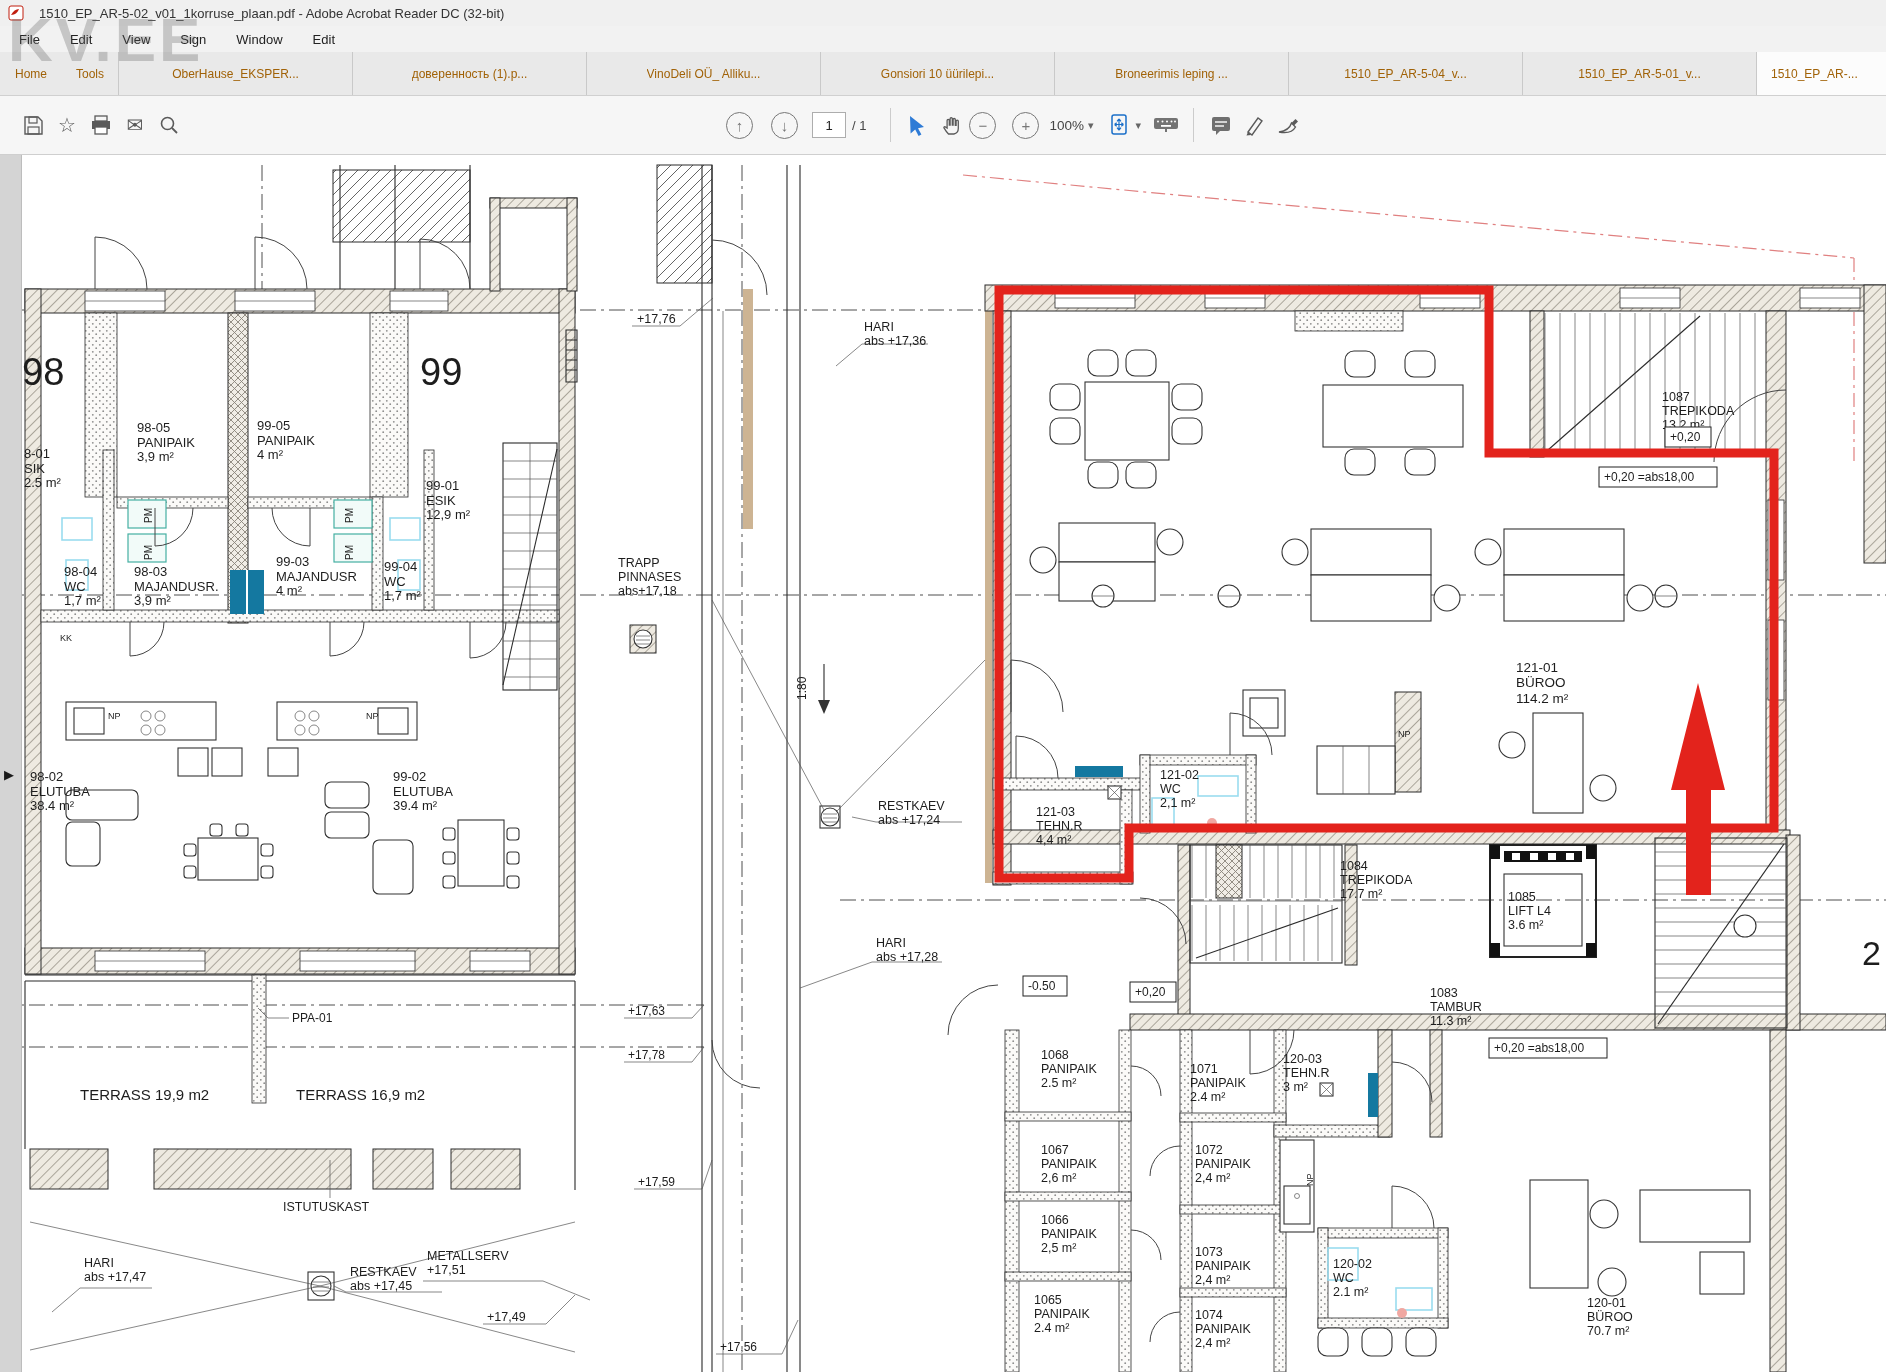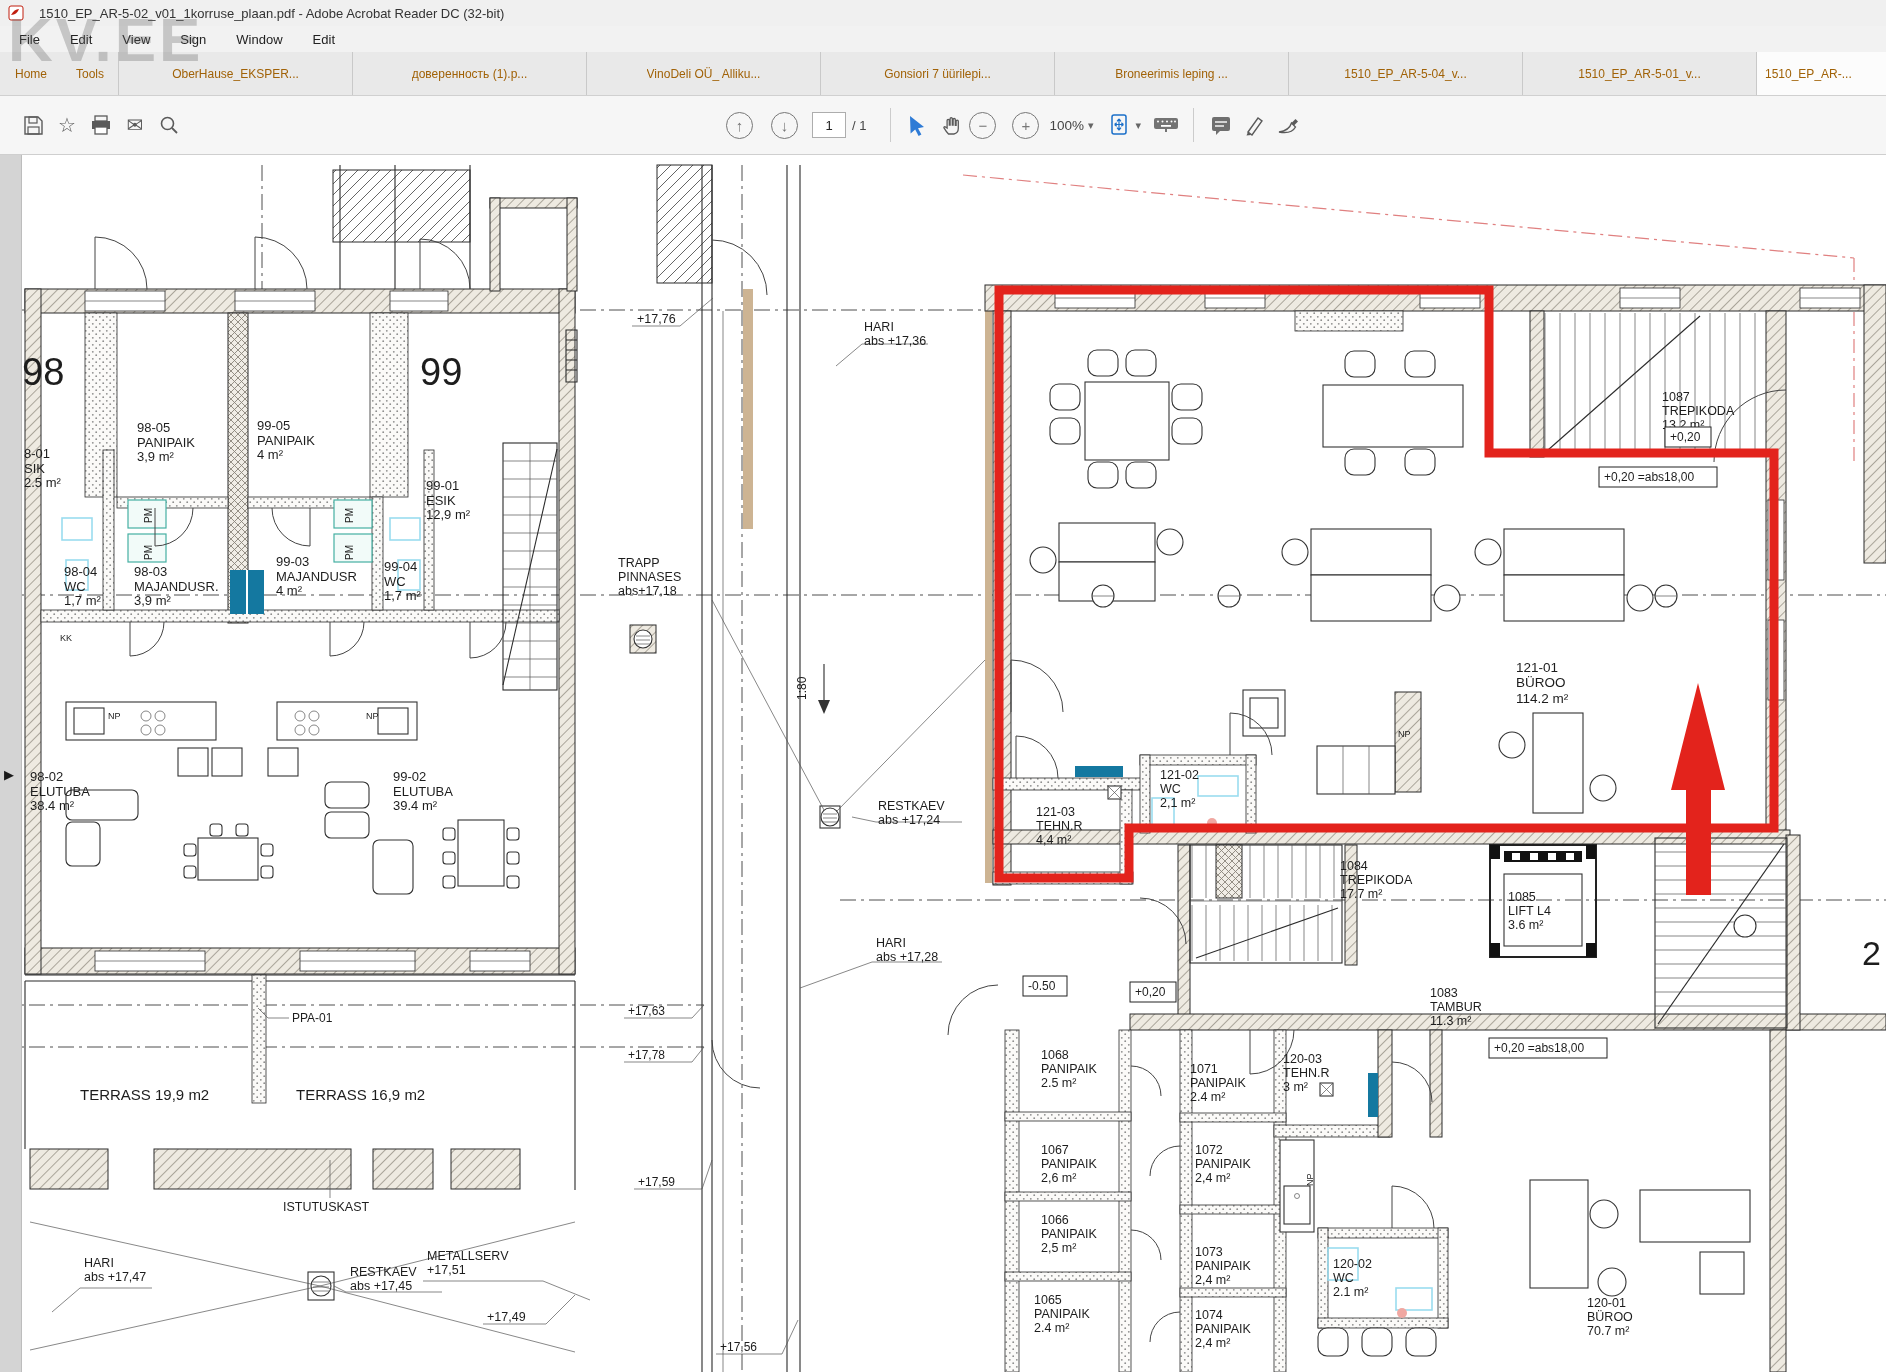--- a/index.html
+++ b/index.html
@@ -12,21 +12,21 @@
   
   .titlebar{height:26px; background:#f0f0f0; display:flex; align-items:center; padding-left:8px; gap:15px;}
   .titlebar .title{font-size:13px; color:#333;}
   .menubar{height:26px; background:#f2f2f2; display:flex; align-items:center; padding-left:10px; gap:12px;}
   .menubar .mi{font-size:13px; color:#222; padding:3px 9px; cursor:default;}
   .tabbar{height:44px; background:#e9e9e9; display:flex; align-items:stretch; border-bottom:1px solid #d0d0d0;}
   .tab{display:flex; align-items:center; justify-content:center; font-size:12px; color:#a16207; padding:0 10px; white-space:nowrap; overflow:hidden; text-overflow:ellipsis;}
   .tab.home{width:62px;} .tab.tools{width:56px;}
   .tab.doc{flex:1 1 0; max-width:236px; border-left:1px solid #c9c9c9; justify-content:center;}
   .tab.doc span{overflow:hidden; text-overflow:ellipsis; white-space:nowrap;}
-  .tab.active{background:#fcfcfc; border-left:1px solid #c9c9c9; flex:0 0 130px; justify-content:flex-start; padding-left:8px;}
+  .tab.active{background:#fcfcfc; border-left:1px solid #c9c9c9; flex:0 0 130px; justify-content:flex-start; padding-left:14px;}
   .toolbar{height:59px; background:#f6f6f6; border-bottom:1px solid #cfcfcf; display:flex; align-items:center; padding:0 16px;}
   .tbtn{display:flex; align-items:center; justify-content:center; width:34px; height:38px; color:#5a5a5a; cursor:pointer;}
   .tbtn svg{display:block;}
   .glyph{font-size:20px; color:#5a5a5a; line-height:1;}
   .circle-btn{width:27px; height:27px; border:1.6px solid #777; border-radius:50%; display:flex; align-items:center; justify-content:center; font-size:15px; color:#777;}
   .pageinput{width:34px; height:26px; border:1px solid #adadad; background:#fff; text-align:center; font-size:13px; color:#222; margin:0 6px 0 14px;}
   .pagetotal{font-size:13px; color:#444; margin-right:14px;}
   .vsep{width:1px; height:34px; background:#cccccc; margin:0 10px;}
   .zoomtxt{font-size:13.5px; color:#444; margin:0 4px 0 10px;}
   .caret{font-size:11px; color:#666; margin-right:8px;}
@@ -84,21 +84,21 @@
   <div class="tab doc">
       <span>OberHause_EKSPER...</span>
     </div>
   <div class="tab doc">
       <span>доверенность (1).p...</span>
     </div>
   <div class="tab doc">
       <span>VinoDeli OÜ_ Alliku...</span>
     </div>
   <div class="tab doc">
-      <span>Gonsiori 7 üürilepi...</span>
+      <span>Gonsiori 10 üürilepi...</span>
     </div>
   <div class="tab doc">
       <span>Broneerimis leping ...</span>
     </div>
   <div class="tab doc">
       <span>1510_EP_AR-5-04_v...</span>
     </div>
   <div class="tab doc">
       <span>1510_EP_AR-5-01_v...</span>
     </div>

